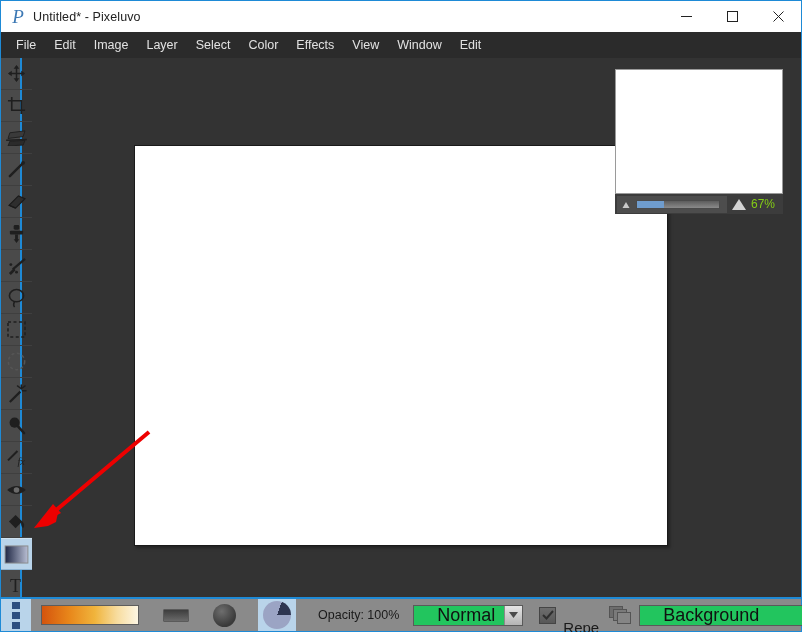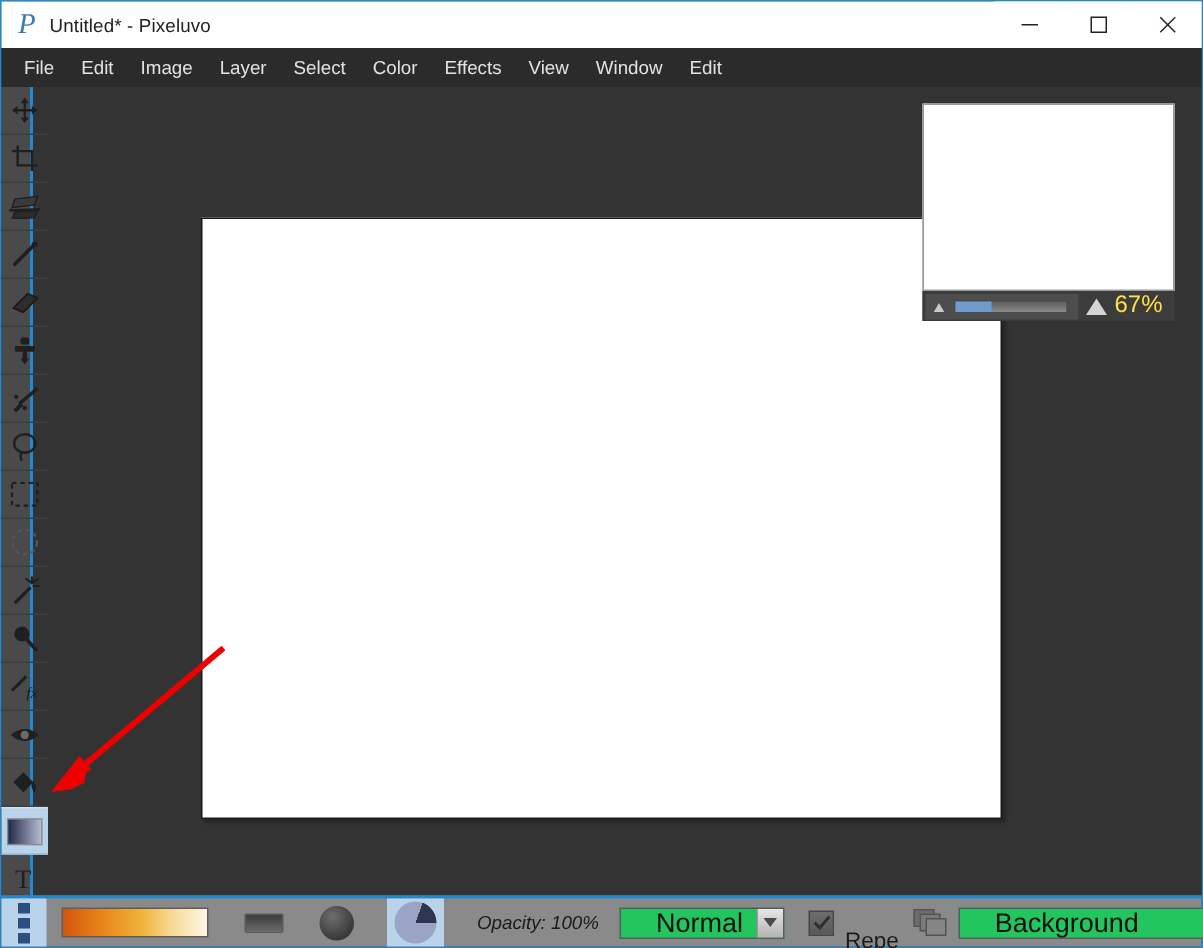--- a/index.html
+++ b/index.html
@@ -118,21 +118,21 @@
   .nav-track {
     flex: 1; height: 9px; margin: 0 4px;
     background: linear-gradient(to bottom,#5d5d5d,#8a8a8a);
     border: 1px solid #4a4a4a; position: relative;
   }
   .nav-fill {
     position: absolute; left: 0; top: 0; bottom: 0; width: 33%;
     background: #6f9ccd;
   }
   .nav-zoom-label {
-    font-size: 16px; color: #fde047; padding: 0 6px 0 4px; white-space: nowrap;
+    font-size: 12px; color: #84cc16; padding: 0 6px 0 4px; white-space: nowrap;
   }
 
   
   .bottombar {
     position: absolute; left: 0; right: 0; bottom: 0; height: 34px;
     background: #8a8a8a;
     border-top: 2px solid #1e8ad6;
     display: flex; align-items: center; gap: 0px;
   }
   .bb-menu {
@@ -157,21 +157,21 @@
   }
   .bb-pie {
     width: 38px; height: 32px; margin-left: 22px; flex: none;
     background: #b9d4ea; display:flex; align-items:center; justify-content:center;
   }
   .bb-pie-inner {
     width: 28px; height: 28px; border-radius: 50%;
     background: conic-gradient(from 20deg, #2e3550 0deg 70deg, #9ba4c4 70deg 360deg);
   }
   .bb-opacity {
-    font-size: 12.5px; color: #1a1a1a; margin-left: 22px; white-space: nowrap; font-style: italic;
+    font-size: 12.5px; color: #1a1a1a; margin-left: 22px; white-space: nowrap;
   }
   .bb-select {
     height: 21px; background: #22c55e; border: 1px solid #5a5a5a;
     display: flex; align-items: center; position: relative;
     font-size: 18px; color: #111; padding-left: 23px;
   }
   .bb-select .arrow {
     width: 18px; height: 19px; margin-left: auto;
     background: linear-gradient(to bottom,#e6e6e6,#b4b4b4);
     border-left: 1px solid #8a8a8a;

